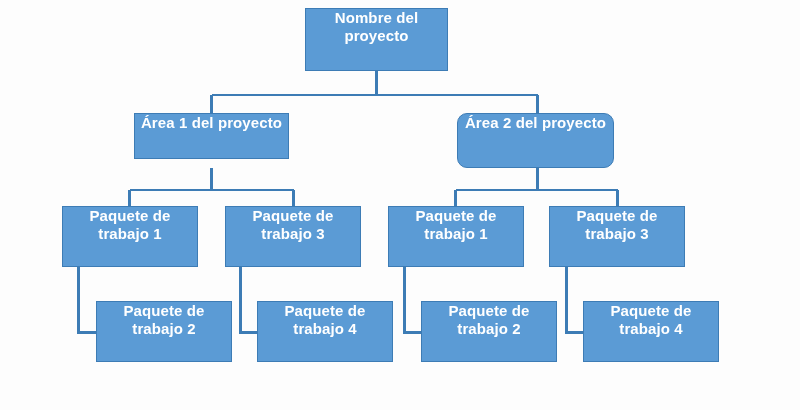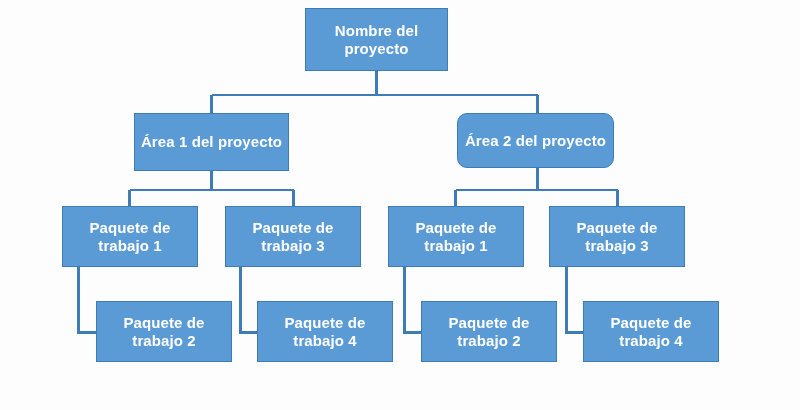--- a/index.html
+++ b/index.html
@@ -23,21 +23,21 @@
     height: 410px;
   }
   .node {
     position: absolute;
     box-sizing: border-box;
     background: #5B9BD5;
     border: 1px solid #3D7CB5;
     color: #ffffff;
     font-weight: bold;
     display: flex;
-    align-items: center;
+    align-items: flex-start;
     justify-content: center;
     text-align: center;
     line-height: 1.18;
     letter-spacing: 0.1px;
     z-index: 2;
   }
   .node-label {
     display: block;
     white-space: pre-line;
     padding: 0 4px;
@@ -93,21 +93,21 @@
       </g>
 
     </g>
   </svg>
 
   <div class="node lvl-root" style="left: 305px; top: 8px; width: 143px; height: 63px; background: rgb(91, 155, 213); border-color: rgb(61, 124, 181); color: rgb(255, 255, 255);">
     <span class="node-label">Nombre del
 proyecto</span>
   </div>
 
-  <div class="node lvl-area" style="left: 134px; top: 113px; width: 155px; height: 58px; background: rgb(91, 155, 213); border-color: rgb(61, 124, 181); color: rgb(255, 255, 255);">
+  <div class="node lvl-area" style="left: 134px; top: 113px; width: 155px; height: 46px; background: rgb(91, 155, 213); border-color: rgb(61, 124, 181); color: rgb(255, 255, 255);">
     <span class="node-label">Área 1 del proyecto</span>
   </div>
 
   <div class="node lvl-area" style="left: 457px; top: 113px; width: 157px; height: 55px; background: rgb(91, 155, 213); border-color: rgb(61, 124, 181); color: rgb(255, 255, 255); border-radius: 10px;">
     <span class="node-label">Área 2 del proyecto</span>
   </div>
 
   <div class="node lvl-pkg" style="left: 62px; top: 206px; width: 136px; height: 61px; background: rgb(91, 155, 213); border-color: rgb(61, 124, 181); color: rgb(255, 255, 255);">
     <span class="node-label">Paquete de
 trabajo 1</span>

